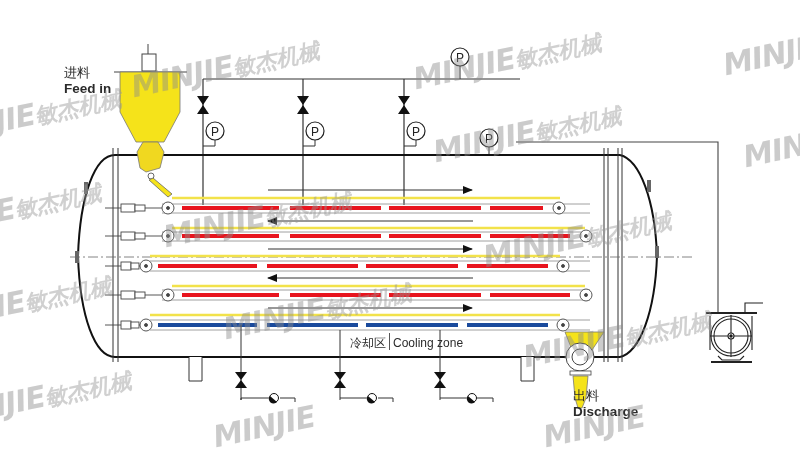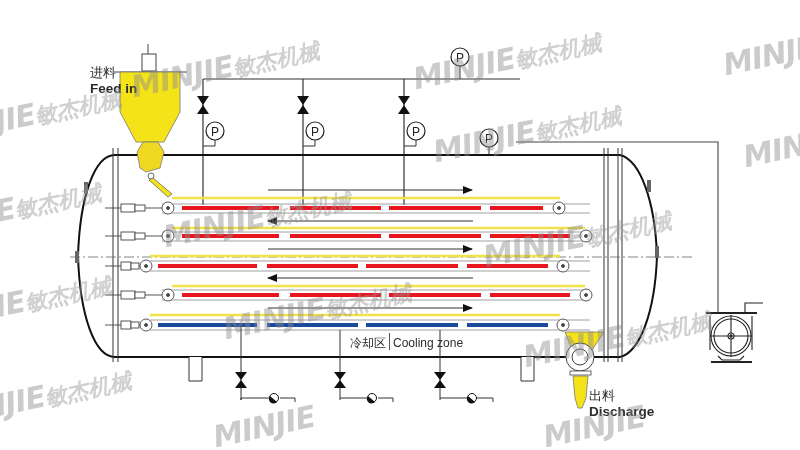--- a/index.html
+++ b/index.html
@@ -289,33 +289,33 @@
     <line x1="731" y1="315" x2="731" y2="357"></line>
     <line x1="710" y1="316" x2="710" y2="350"></line>
     <line x1="752" y1="316" x2="752" y2="350"></line>
     <circle cx="731" cy="336" r="3" fill="#fff"></circle>
     <circle cx="731" cy="336" r="1.2" fill="#111"></circle>
     <path d="M718,356 L722,360 L740,360 L744,356"></path>
     <line x1="711" y1="362" x2="752" y2="362" stroke-width="2"></line>
   </g>
 </svg>
 
-<div class="lbl" style="left:64px; top:66px;margin-left:26px;">
+<div class="lbl" style="left:64px; top:66px;">
   <span class="cn">进料</span>
   <span class="en">Feed in</span>
 </div>
 
 <div class="lbl" style="left:539px; top:61px;">
 </div>
 
 <div class="cool">
   <span>冷却区</span><span class="sep"></span><span>Cooling zone</span>
 </div>
 
-<div class="lbl" style="left:589px; top:389px;">
+<div class="lbl" style="left:573px; top:389px;">
   <span class="cn">出料</span>
   <span class="en">Discharge</span>
 </div>
 
 <div class="wm" style="left:128px; top:70px;"><span class="logo">MINJIE</span><span class="cn">敏杰机械</span></div>
 <div class="wm" style="left:410px; top:62px;"><span class="logo">MINJIE</span><span class="cn">敏杰机械</span></div>
 <div class="wm" style="left:720px; top:48px;"><span class="logo">MINJIE</span></div>
 <div class="wm" style="left:-70px; top:118px;"><span class="logo">MINJIE</span><span class="cn">敏杰机械</span></div>
 <div class="wm" style="left:430px; top:135px;"><span class="logo">MINJIE</span><span class="cn">敏杰机械</span></div>
 <div class="wm" style="left:740px; top:140px;"><span class="logo">MINJIE</span></div>

